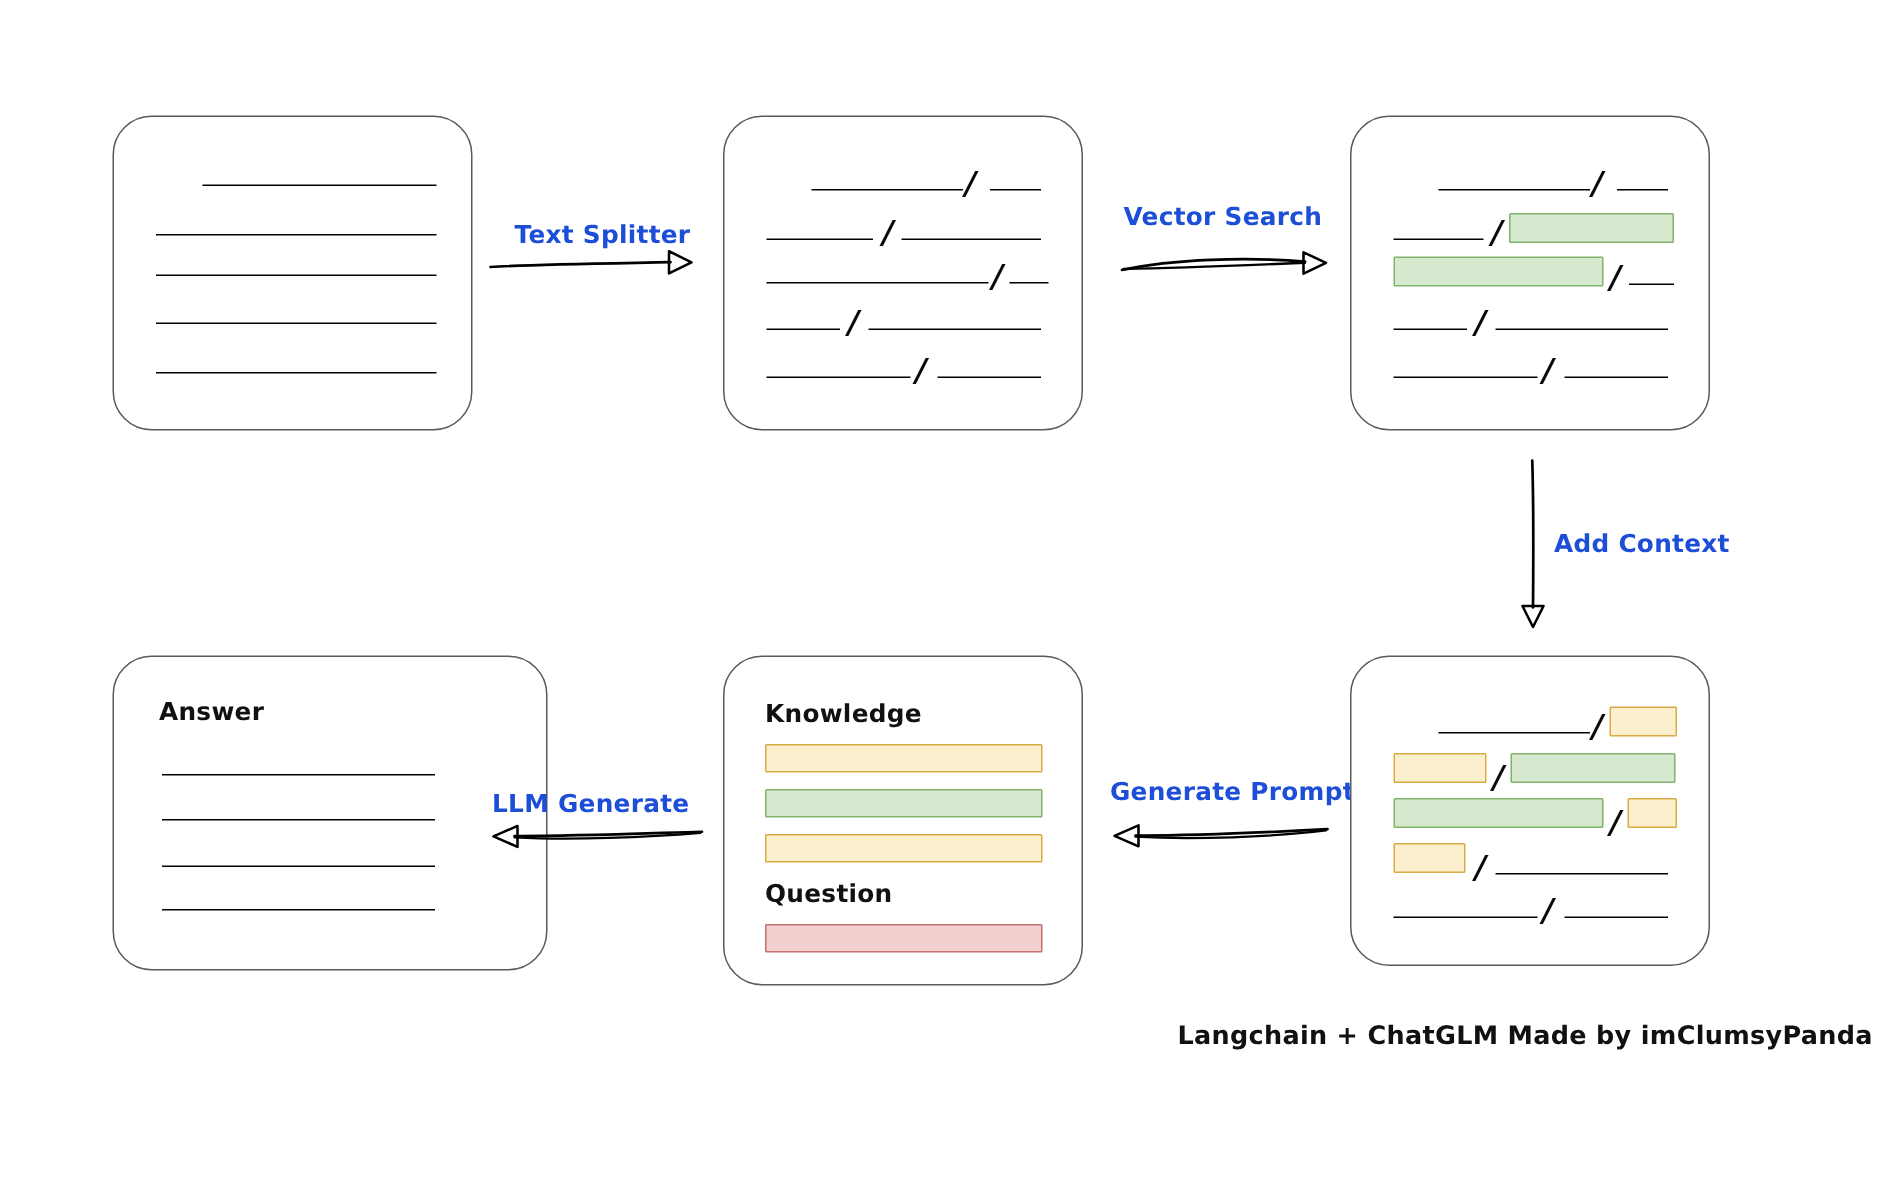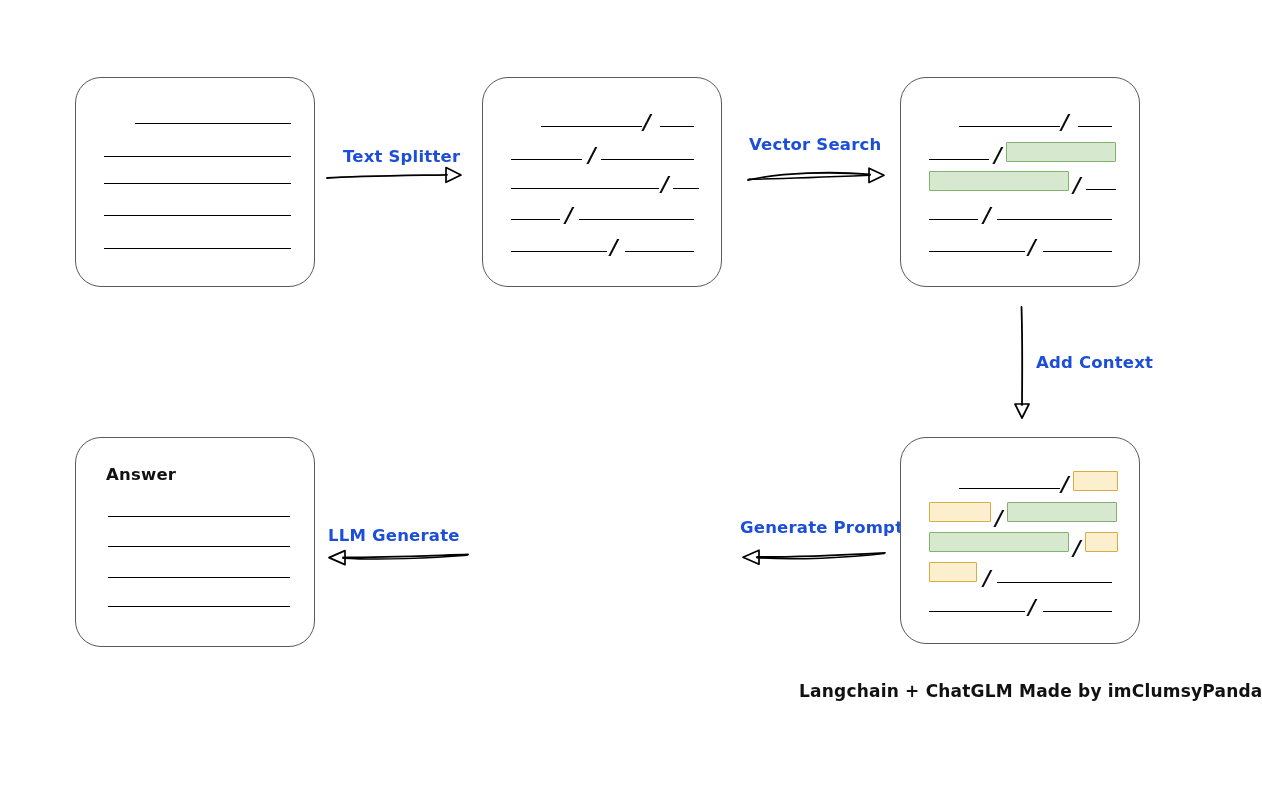--- a/index.html
+++ b/index.html
@@ -163,37 +163,45 @@
   </div>
 
   <div class="arrow-wrap" style="left:1008px; top:305px; width:30px; height:115px;">
     <svg width="30" height="115" viewBox="0 0 30 115">
       <path d="M13.5,2 C14.6,36 14.2,72 14,100" fill="none" stroke="#000" stroke-width="1.8" stroke-linecap="round"></path>
       <path d="M7,99 L14,113 L21,99 Z" fill="none" stroke="#000" stroke-width="1.7" stroke-linejoin="round"></path>
     </svg>
   </div>
   <div class="arrow-label" style="left:1008px; top:353px;margin-left:28px;">Add Context</div>
 
-  <div class="stage" style="left:75px; top:437px; width:240px; height:210px;">
+  <div class="stage" style="left:75px; top:437px; width:290px; height:210px;">
     <div class="stage-title" style="left:30px; top:27px;">Answer</div>
     <div class="rule" style="left:32px; top:78px;  width:182px;"></div>
     <div class="rule" style="left:32px; top:108px; width:182px;"></div>
     <div class="rule" style="left:32px; top:139px; width:182px;"></div>
     <div class="rule" style="left:32px; top:168px; width:182px;"></div>
   </div>
 
   <div class="arrow-wrap" style="left:320px; top:542px; width:150px; height:28px;">
     <svg width="150" height="28" viewBox="0 0 150 28">
       <path d="M148,12.5 C110,13.6 58,15.6 23,15.4" fill="none" stroke="#000" stroke-width="1.8" stroke-linecap="round"></path>
       <path d="M147,13.3 C112,16.3 60,18.2 23,16.2" fill="none" stroke="#000" stroke-width="1.5" stroke-linecap="round"></path>
       <path d="M25,8.6 L9,15.6 L25,22.6 Z" fill="none" stroke="#000" stroke-width="1.7" stroke-linejoin="round"></path>
     </svg>
   </div>
   <div class="arrow-label" style="left:328px; top:526px;">LLM Generate</div>
 
+  <div class="stage" style="left:482px; top:437px; width:240px; height:220px;">
+    <div class="stage-title" style="left:27px; top:28px;">Knowledge</div>
+    <div class="bar yellow" style="left:27px; top:58px;  width:185px; height:19px;"></div>
+    <div class="bar green" style="left:27px; top:88px;  width:185px; height:19px;"></div>
+    <div class="bar yellow" style="left:27px; top:118px; width:185px; height:19px;"></div>
+    <div class="stage-title" style="left:27px; top:148px;">Question</div>
+    <div class="bar red" style="left:27px; top:178px; width:185px; height:19px;"></div>
+  </div>
 
   <div class="arrow-wrap" style="left:735px; top:542px; width:152px; height:28px;">
     <svg width="152" height="28" viewBox="0 0 152 28">
       <path d="M150,10.8 C112,12.8 58,15.2 22,15.0" fill="none" stroke="#000" stroke-width="1.8" stroke-linecap="round"></path>
       <path d="M149,11.6 C114,16.0 60,18.0 22,15.8" fill="none" stroke="#000" stroke-width="1.5" stroke-linecap="round"></path>
       <path d="M24,8.2 L8,15.2 L24,22.2 Z" fill="none" stroke="#000" stroke-width="1.7" stroke-linejoin="round"></path>
     </svg>
   </div>
   <div class="arrow-label" style="left:740px; top:518px;">Generate Prompt</div>
 
@@ -213,15 +221,15 @@
 
     <div class="bar yellow" style="left:28px;  top:124px; width:48px; height:20px;"></div>
     <div class="slash" style="left:82px;  top:144px;">/</div>
     <div class="rule" style="left:96px;  top:144px; width:115px;"></div>
 
     <div class="rule" style="left:28px;  top:173px; width:96px;"></div>
     <div class="slash" style="left:127px; top:173px;">/</div>
     <div class="rule" style="left:142px; top:173px; width:69px;"></div>
   </div>
 
-  <div class="caption" style="left:785px; top:681px;margin-left:14px;">Langchain + ChatGLM Made by imClumsyPanda</div>
+  <div class="caption" style="left:785px; top:681px;">Langchain + ChatGLM Made by imClumsyPanda</div>
 
 </div>
 
 </body></html>

